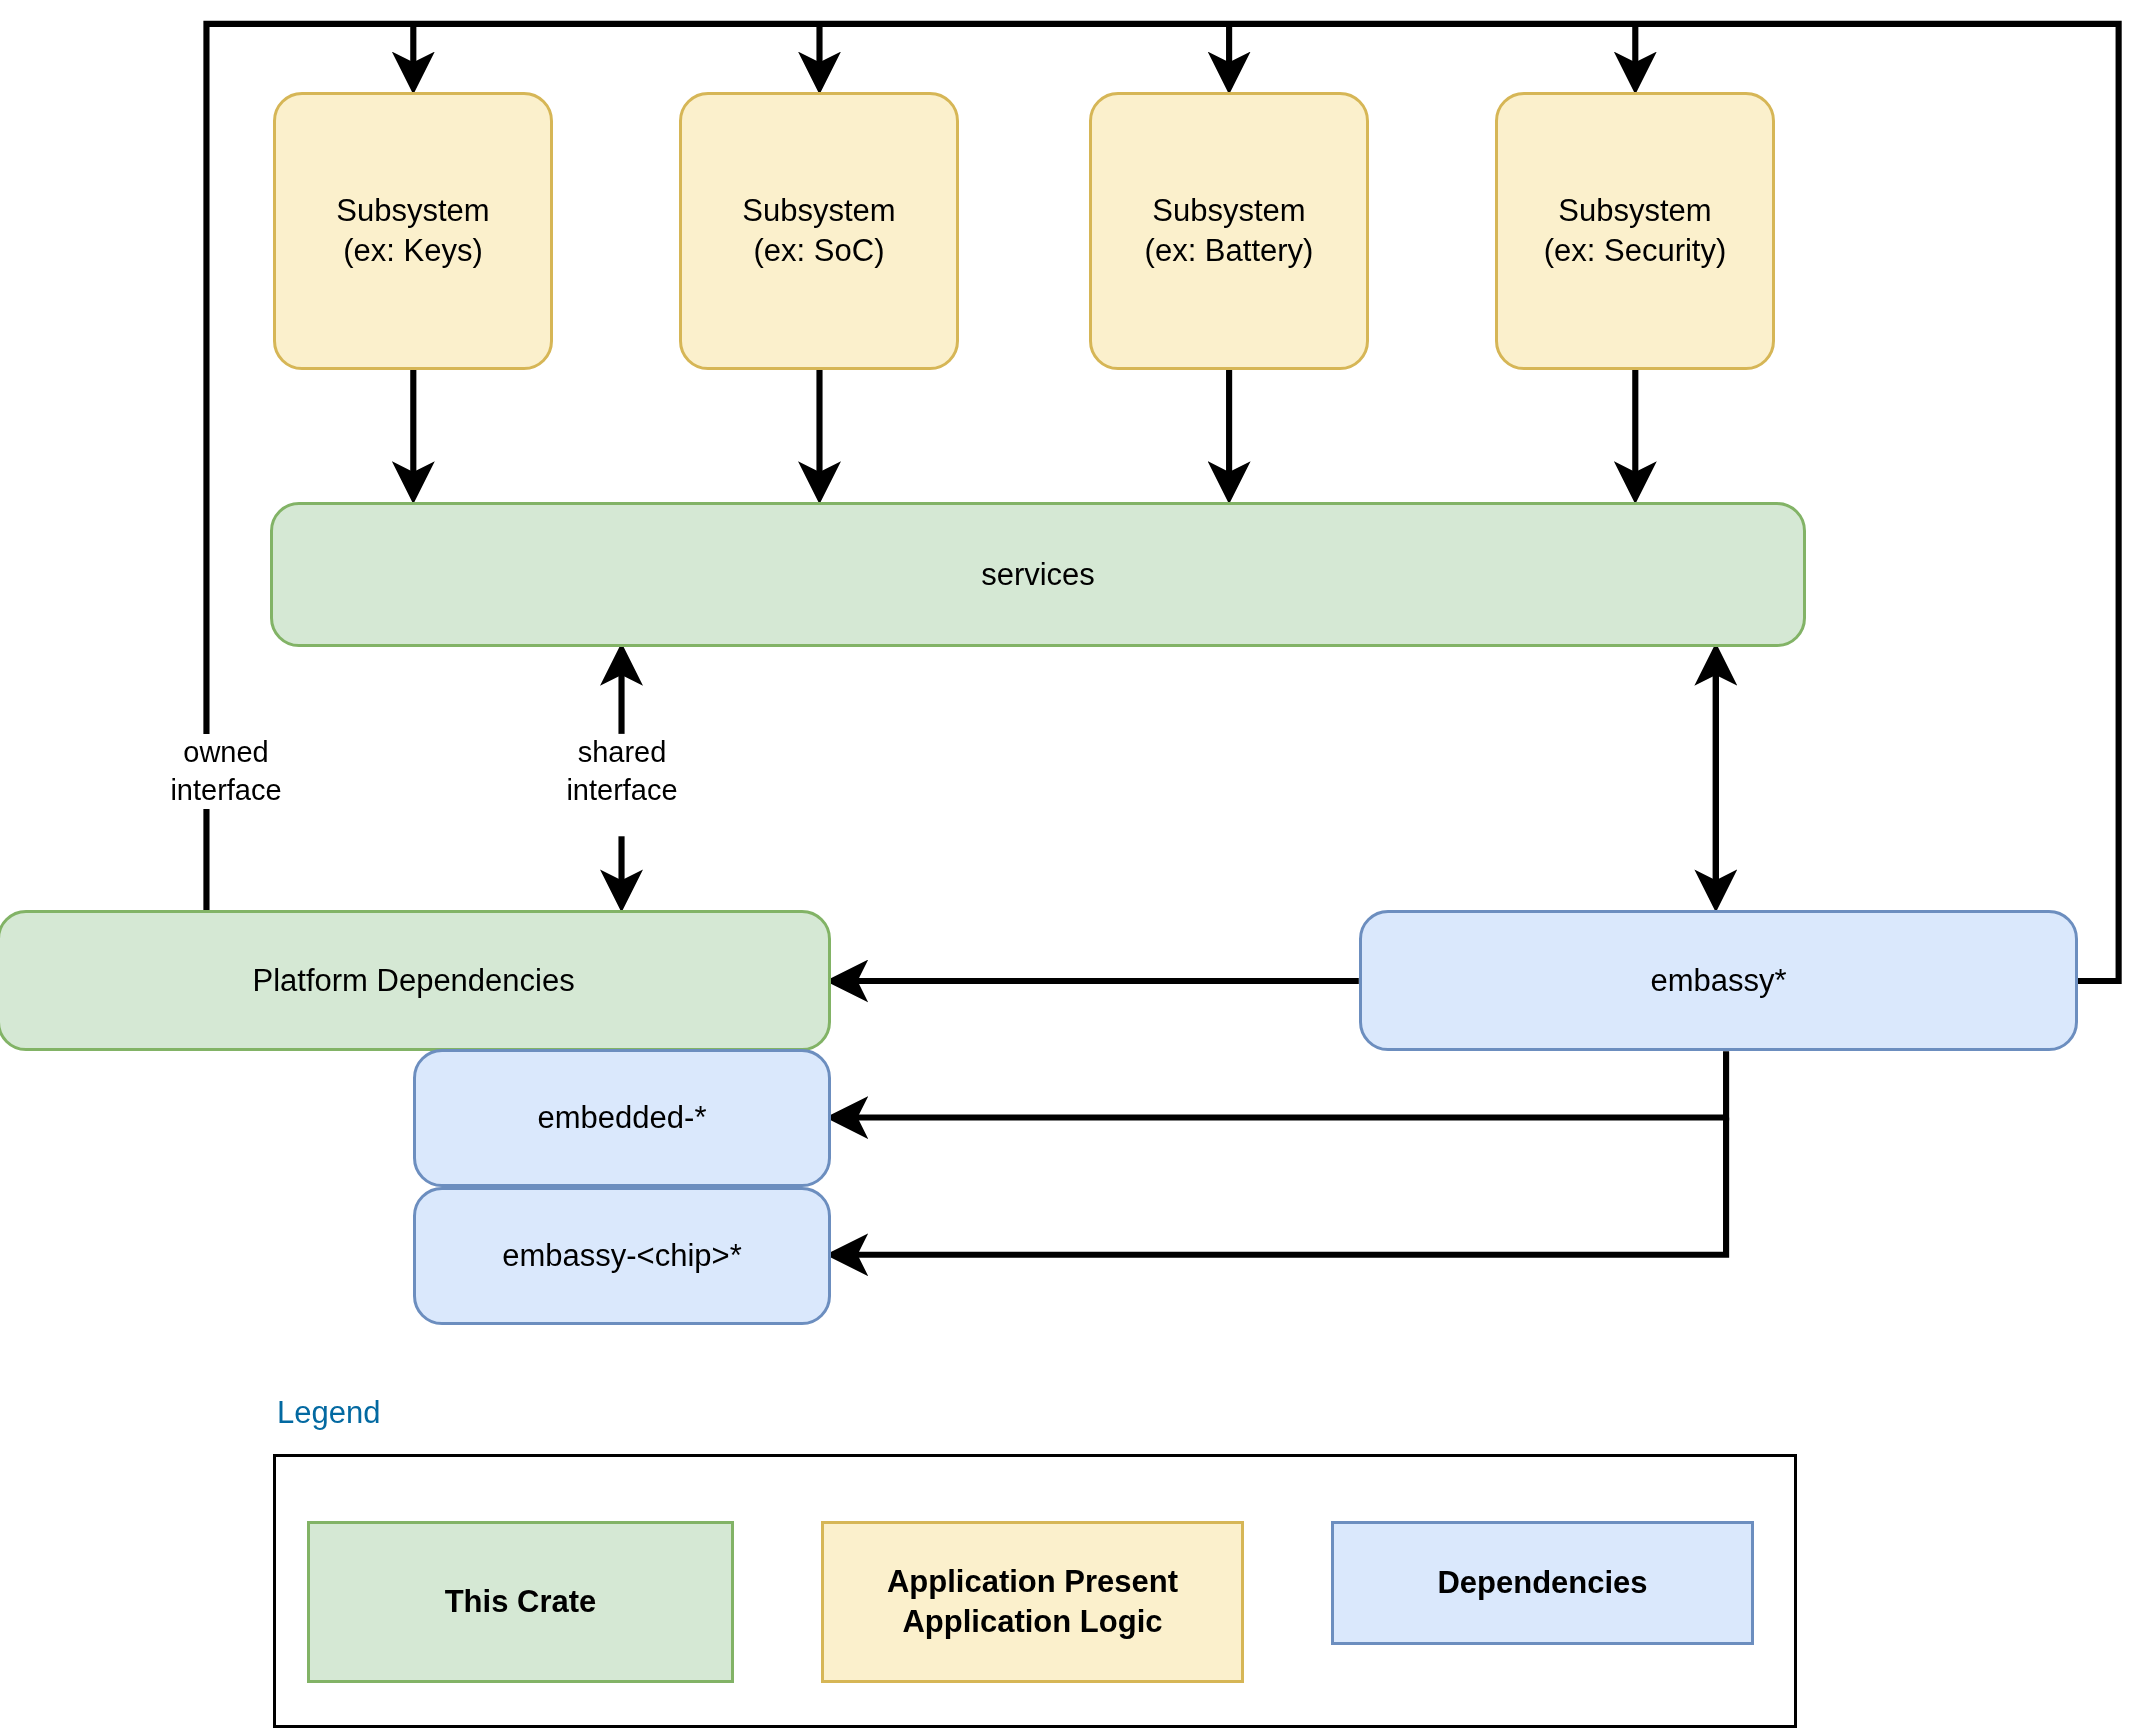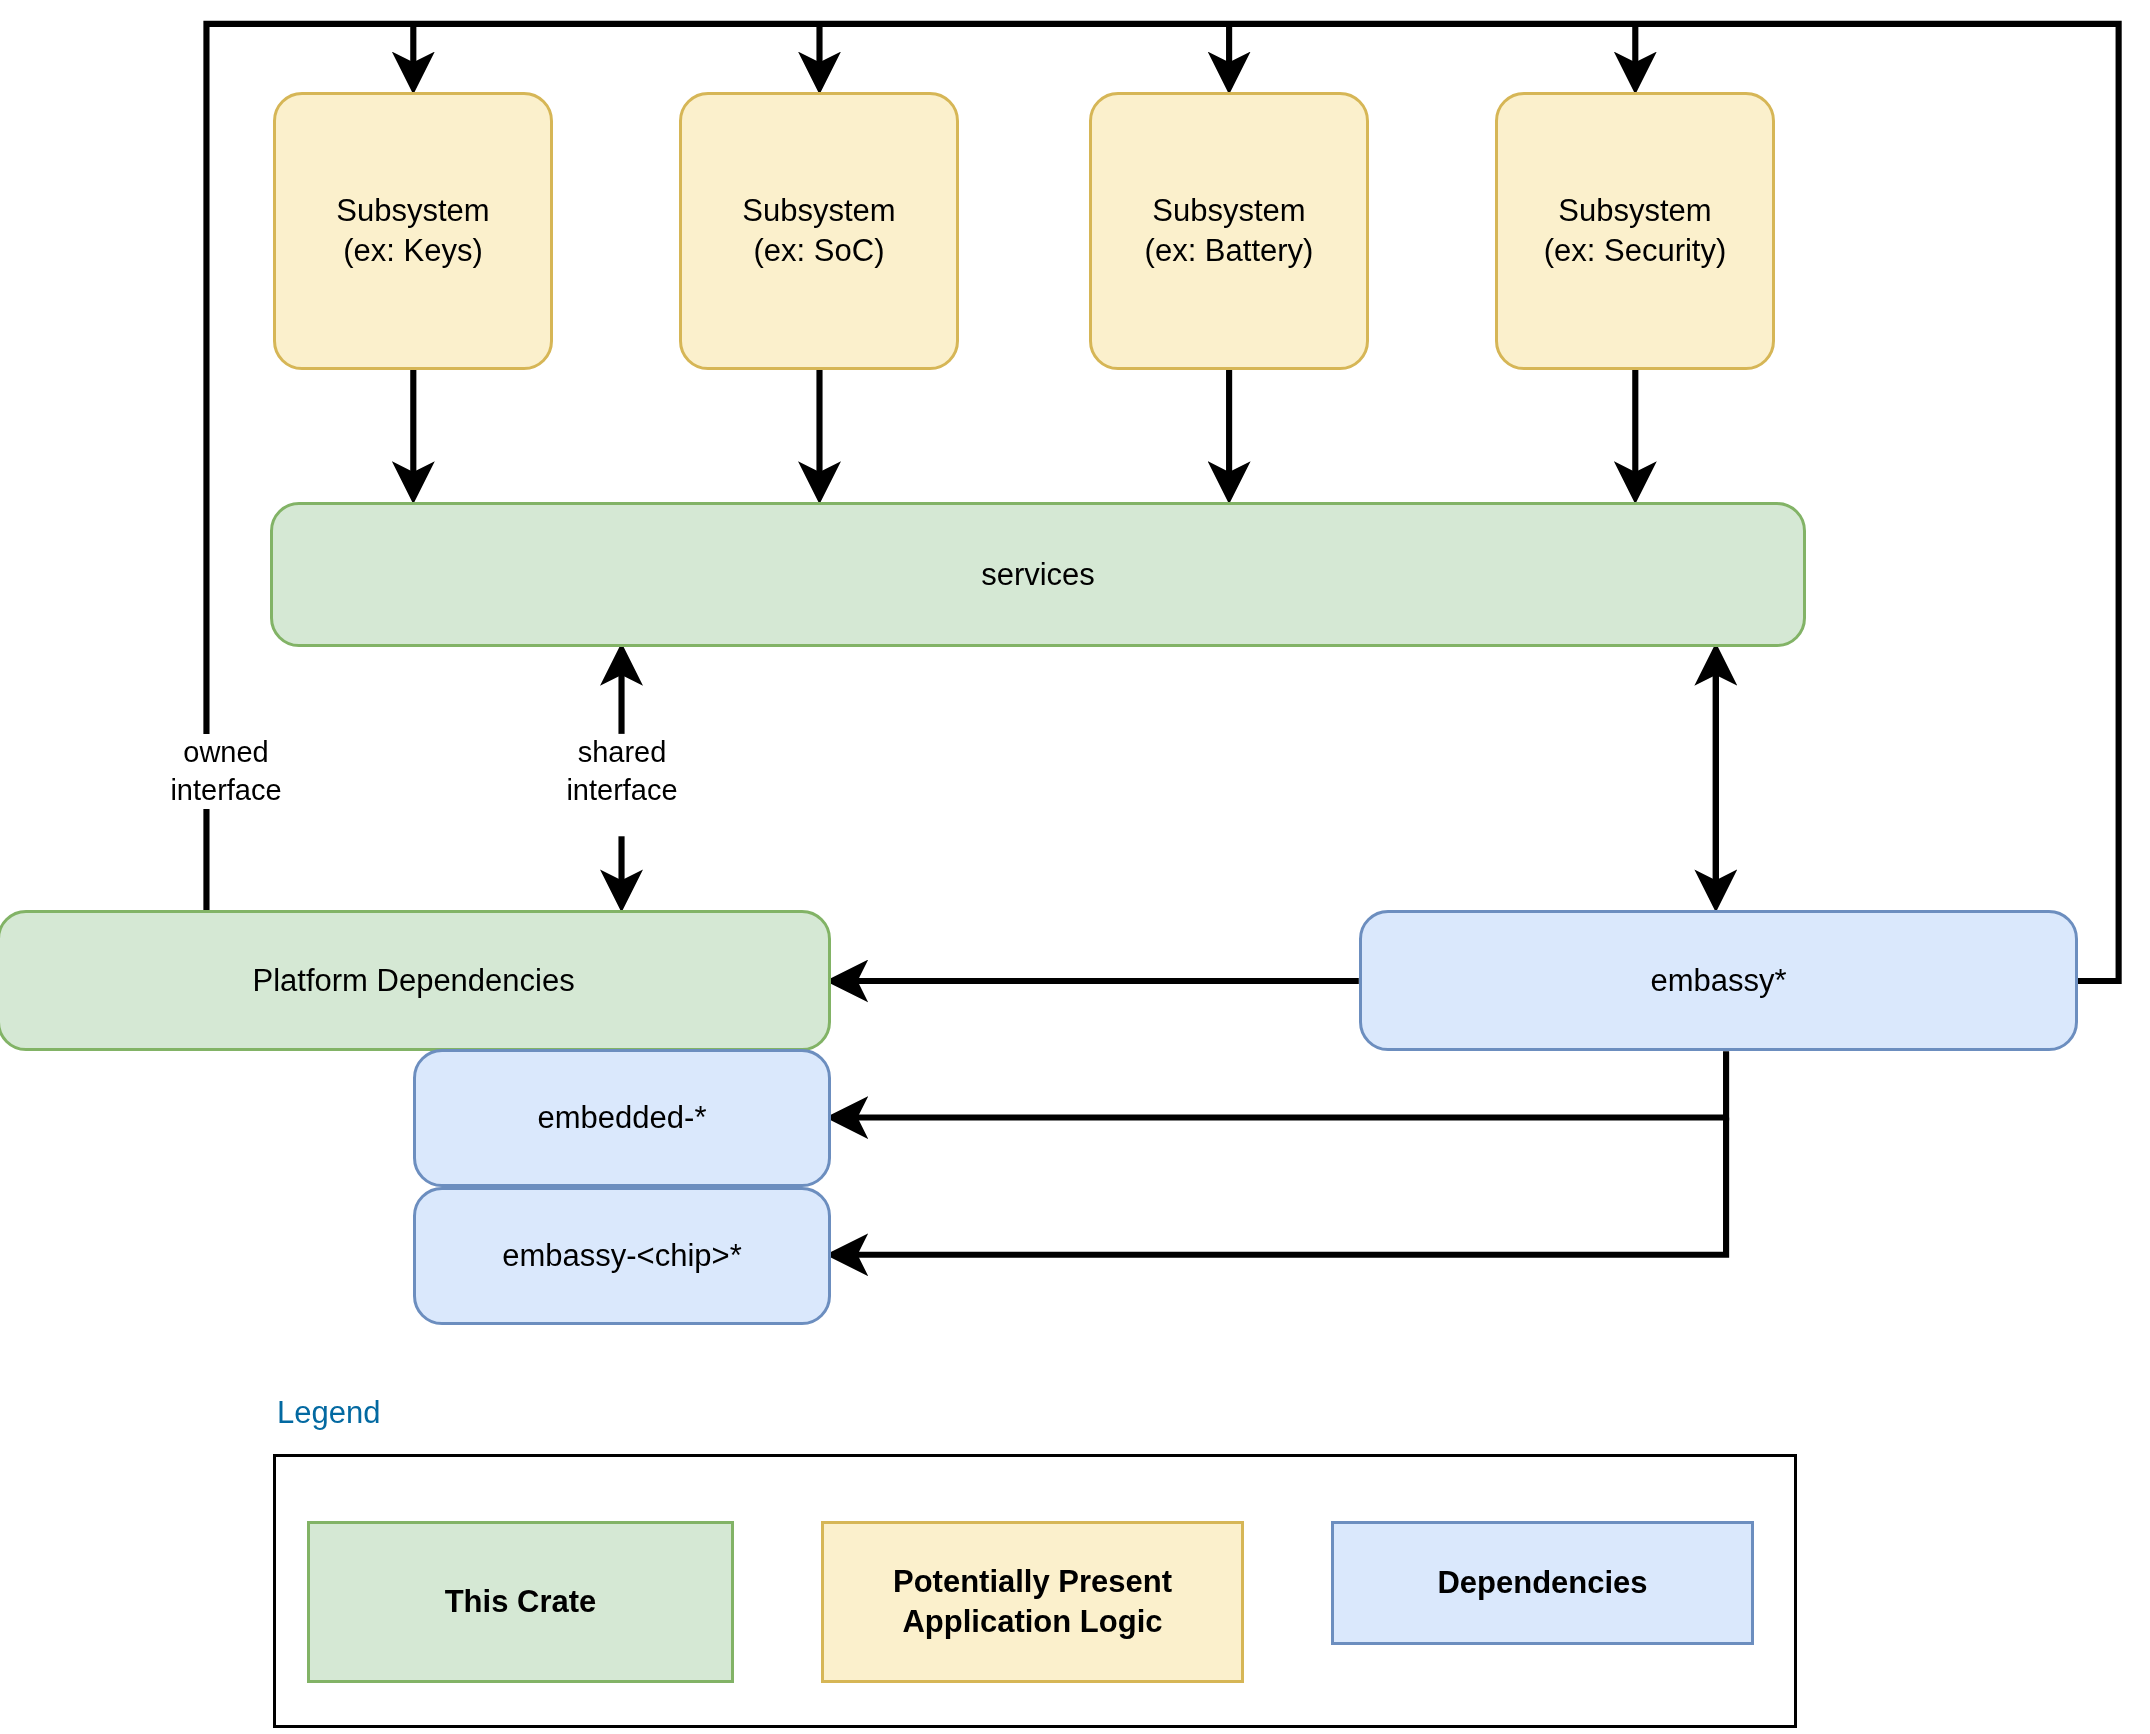--- a/index.html
+++ b/index.html
@@ -187,21 +187,21 @@
 
   <div class="legend-swatch this-crate" style="left:307px; top:1521px; width:427px; height:162px;align-items:center;">
     <div>
       <div>This Crate</div>
       <div></div>
     </div>
   </div>
 
   <div class="legend-swatch app-logic" style="left:821px; top:1521px; width:423px; height:162px;">
     <div>
-      <div>Potentially Present</div>
+      <div>Application Present</div>
       <div>Application Logic</div>
     </div>
   </div>
 
   <div class="legend-swatch dependency" style="left:1331px; top:1521px; width:423px; height:124px;">
     <div>
       <div>Dependencies</div>
       <div></div>
     </div>
   </div>

